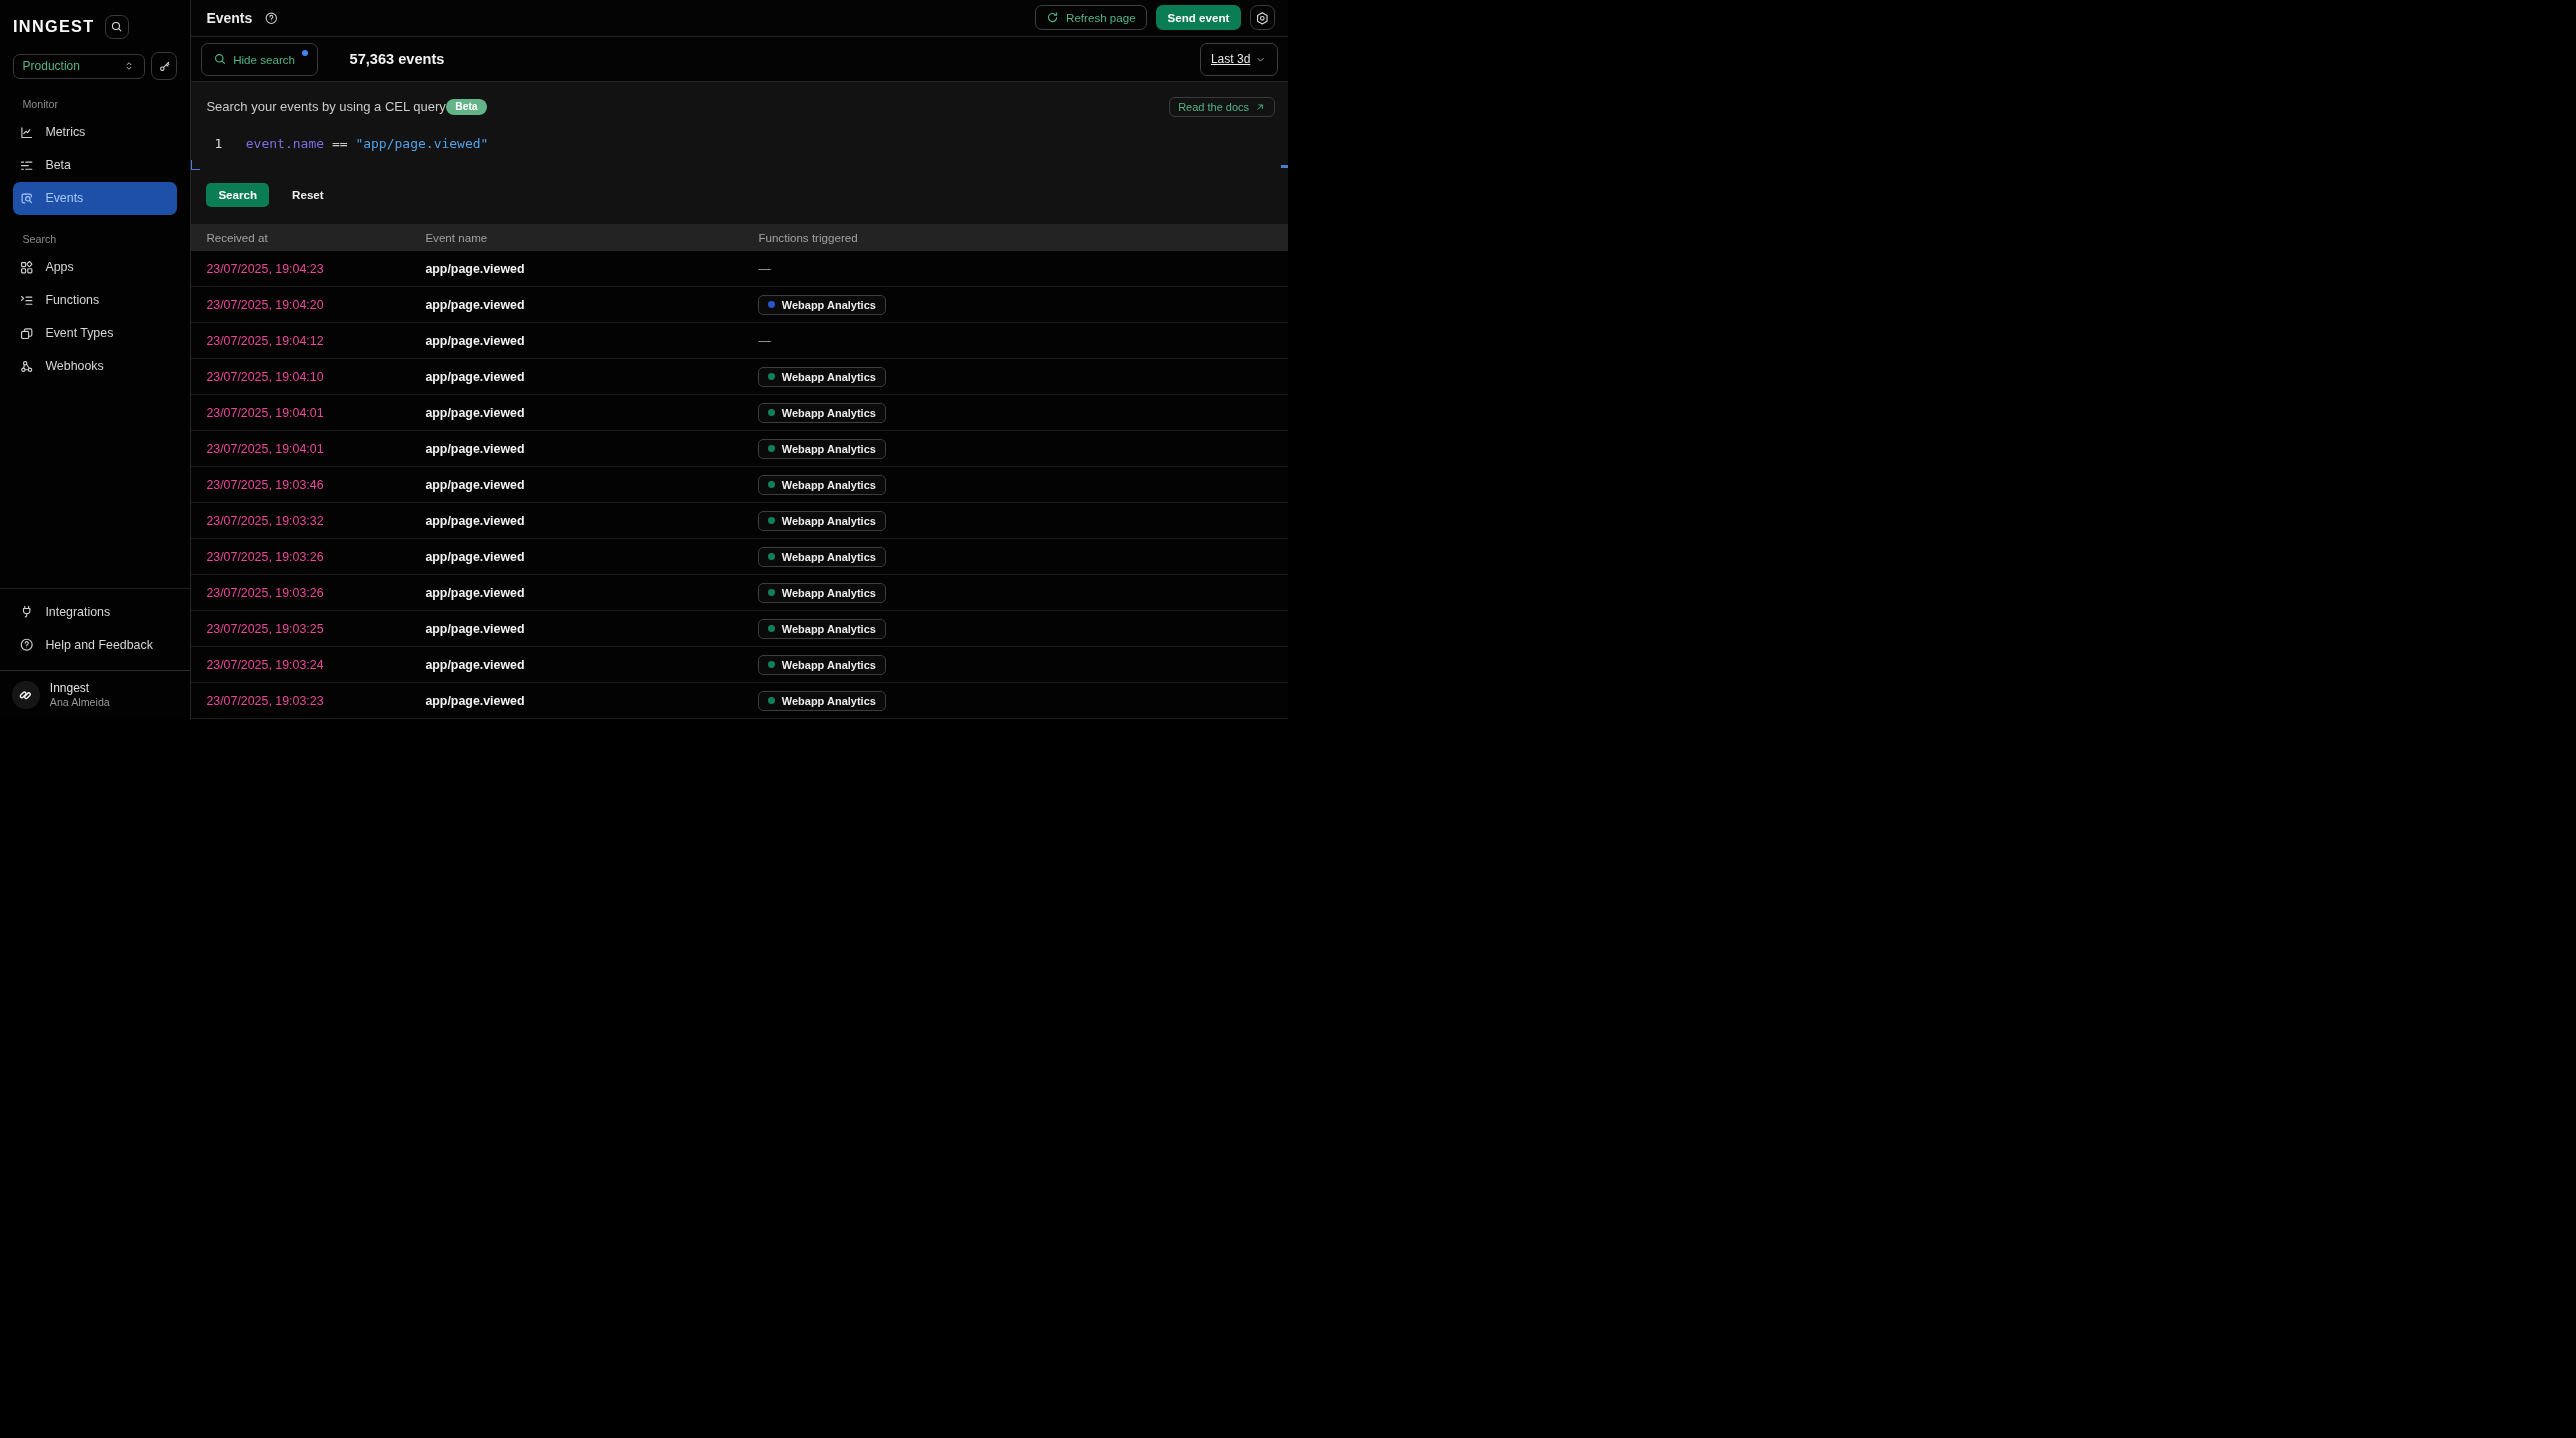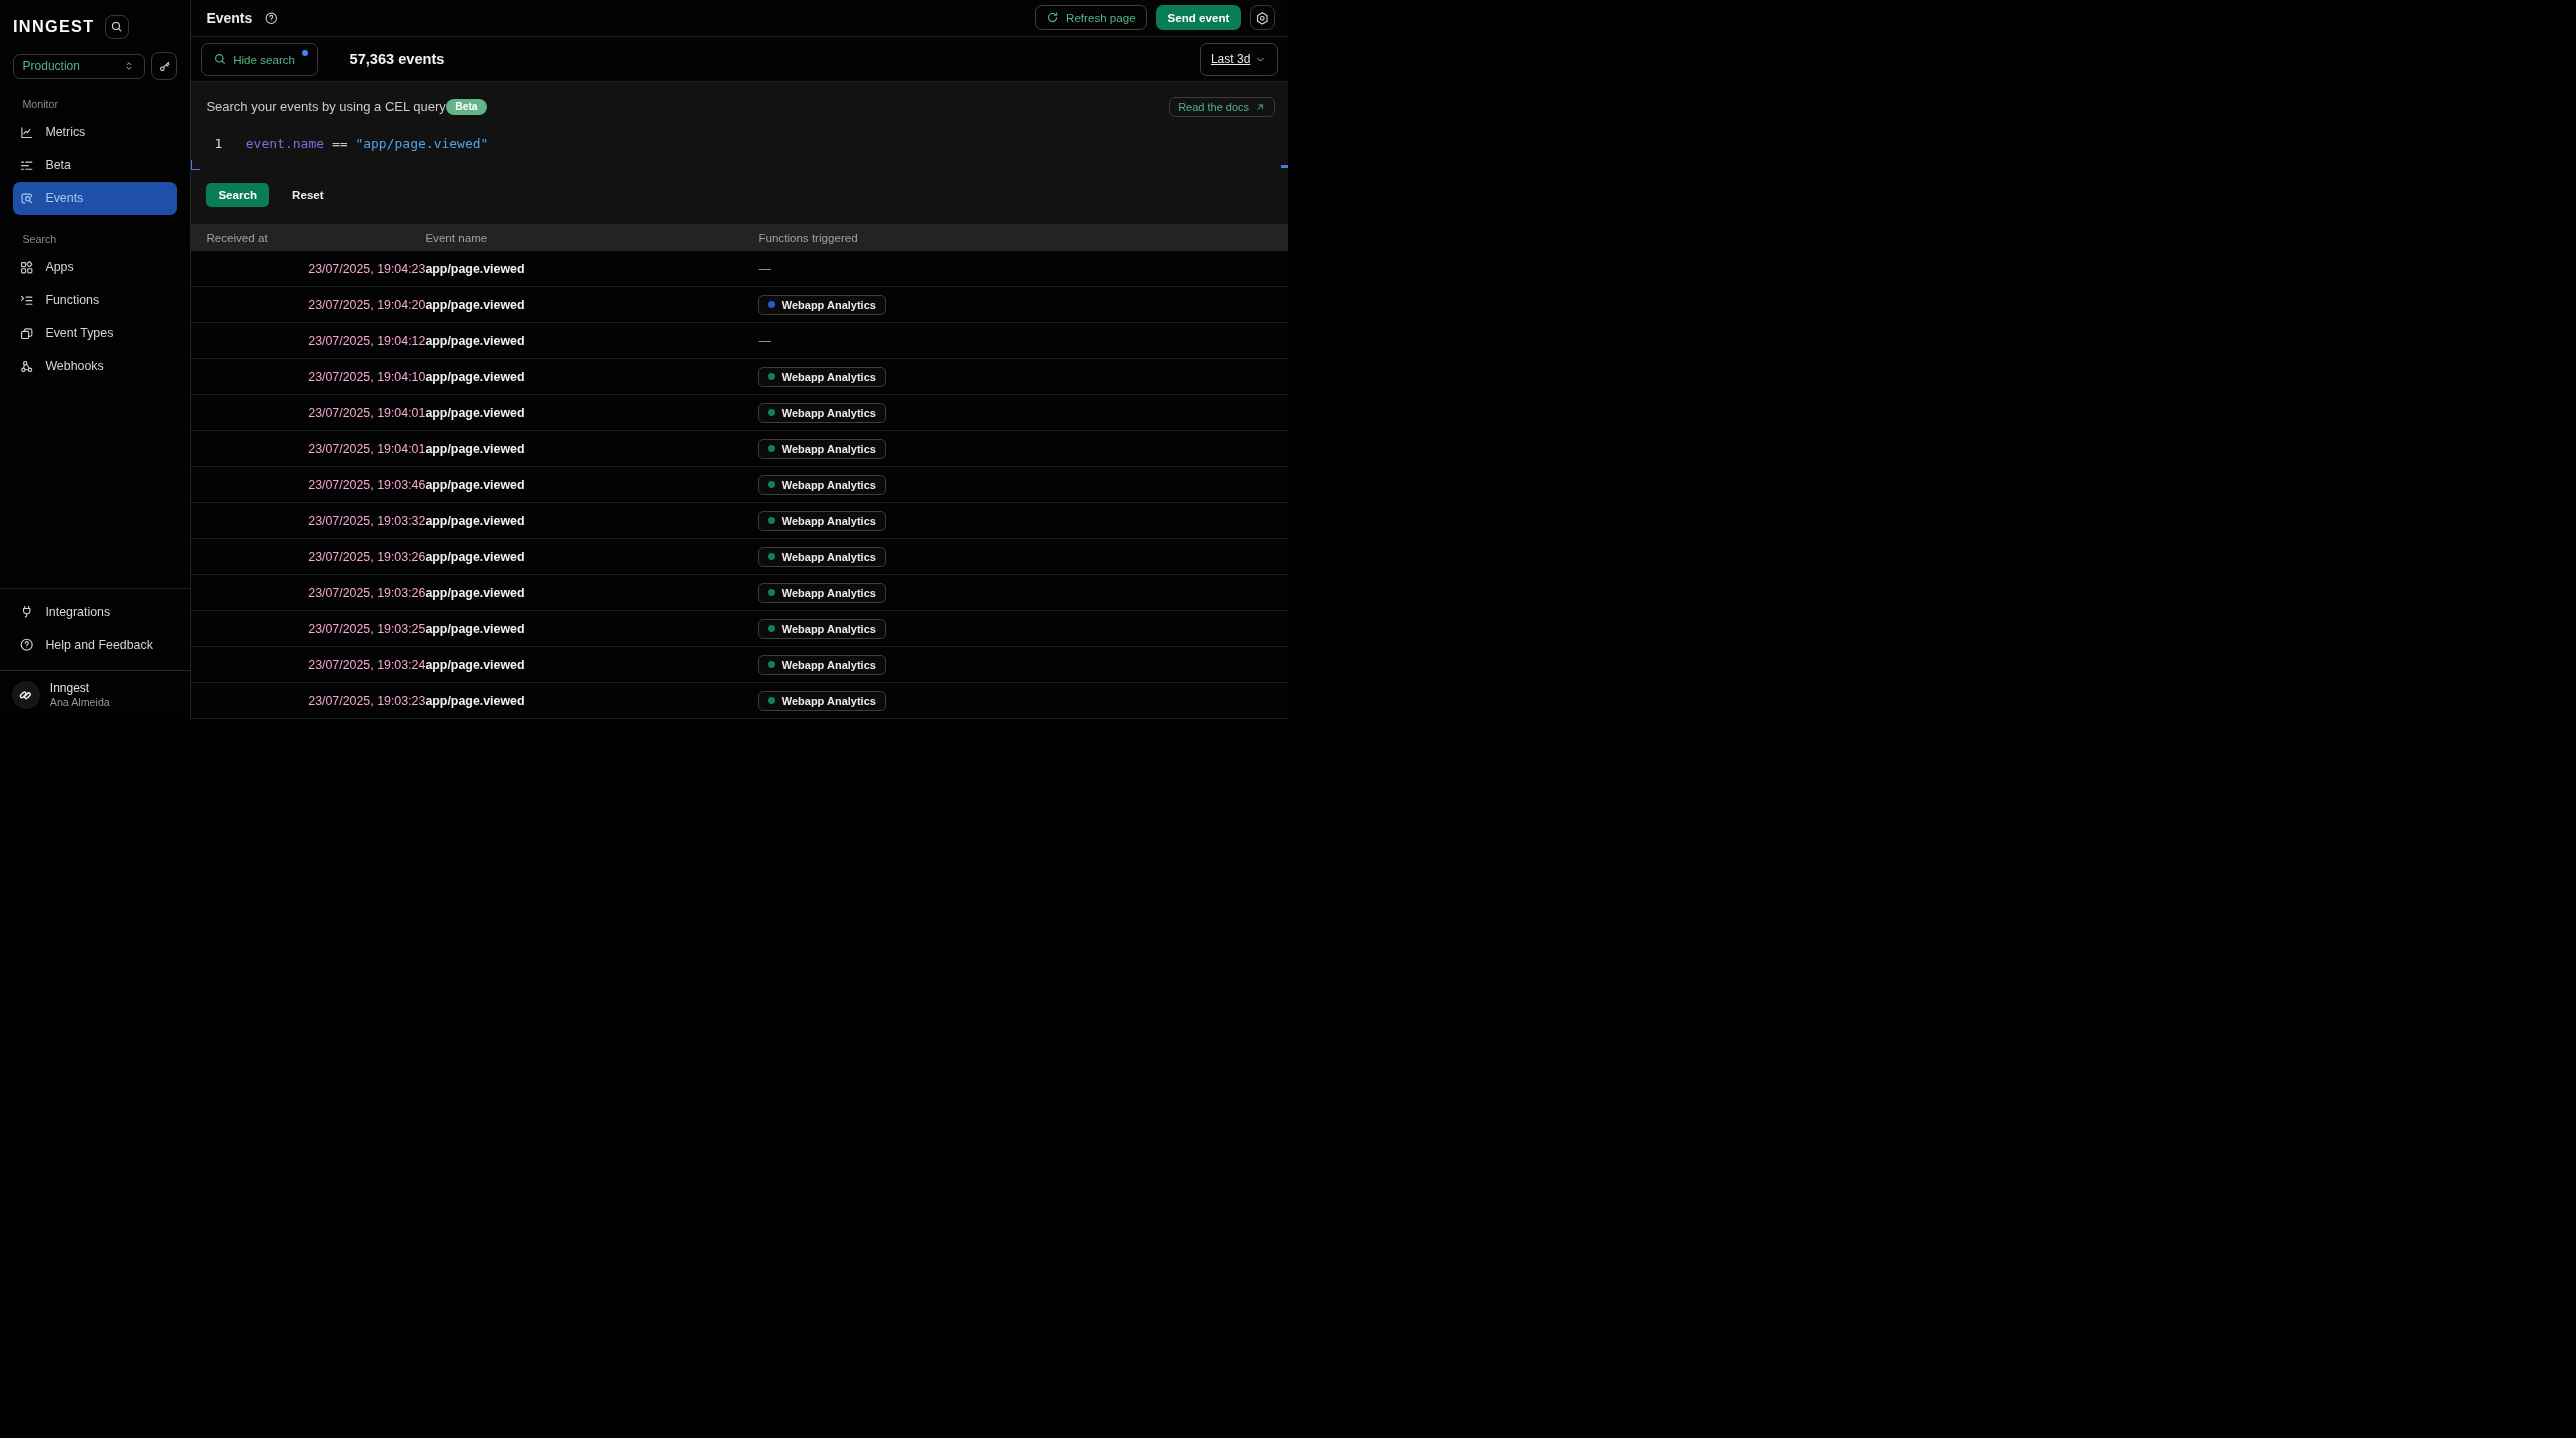--- a/index.html
+++ b/index.html
@@ -90,21 +90,21 @@
                font-family:inherit; cursor:pointer; }
   .handle-left { position:absolute; left:0; top:78px; width:8.6px; height:10.3px;
                  border-left:1.7px solid var(--editor-handle,#4a7fd8); border-bottom:1.7px solid var(--editor-handle,#4a7fd8); }
   .handle-right { position:absolute; right:0; top:83px; width:6.9px; height:2.6px; background:var(--editor-handle,#4a7fd8); }
 
   
   .grid-row { display:grid; grid-template-columns:219px 333px 1fr; padding-left:15.4px; align-items:center; }
   .thead { background:#232323; height:27.5px; }
   .thead .col { font-size:11.6px; color:#a1a1a1; }
   .trow { height:36px; border-bottom:0.9px solid #1b1b1b; background:#030303; cursor:pointer; }
-  .cell-time { font-size:12.4px; color:#f9a8d4;text-align:right; }
+  .cell-time { font-size:12.4px; color:#ec4899; }
   .cell-event { font-size:12.4px; font-weight:700; color:#f3f3f3; }
   .empty-val { color:#9f9f9f; font-size:12.4px; }
   .fn-badge { display:inline-flex; align-items:center; gap:6.9px; height:20px; padding:0 8.6px;
               border:0.9px solid #3d3d3d; border-radius:5.1px; background:#0a0a0a; }
   .fn-badge .dot { width:6.9px; height:6.9px; border-radius:50%; }
   .fn-badge .dot.blue { background:var(--dot-blue,#2d55c8); }
   .fn-badge .dot.green { background:var(--dot-green,#0f8057); }
   .fn-badge .fn-name { font-size:11px; font-weight:600; color:#ececec; white-space:nowrap; }
   svg { display:block; }
 </style>

